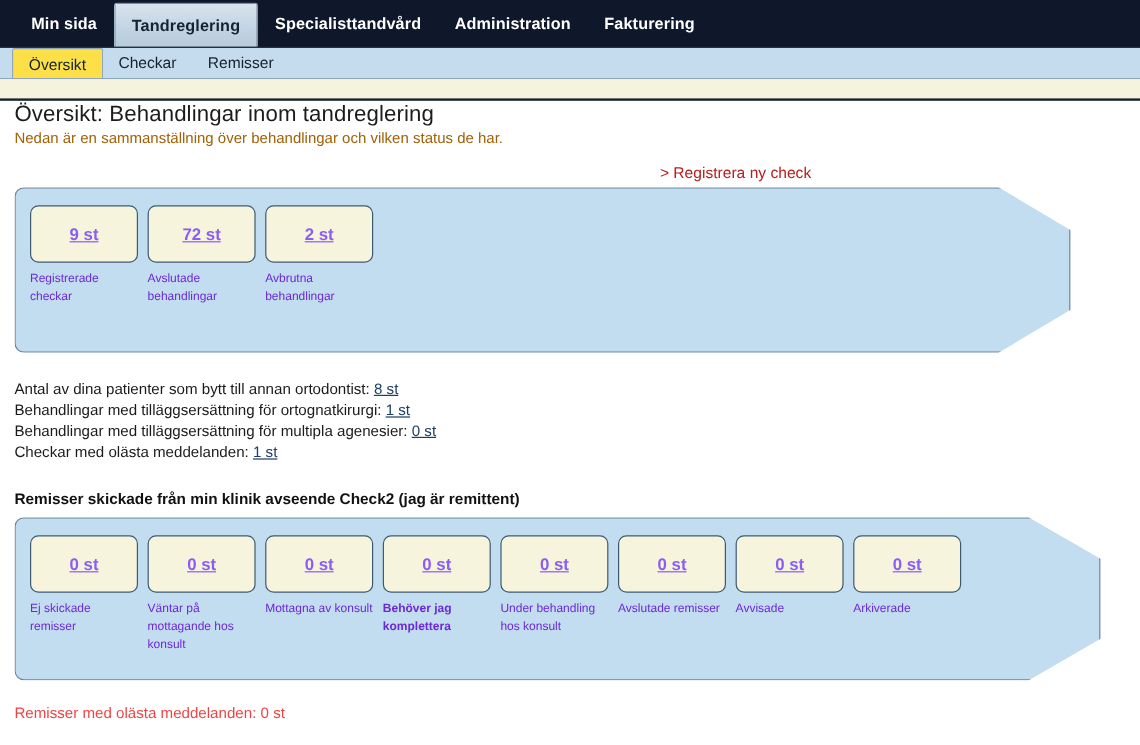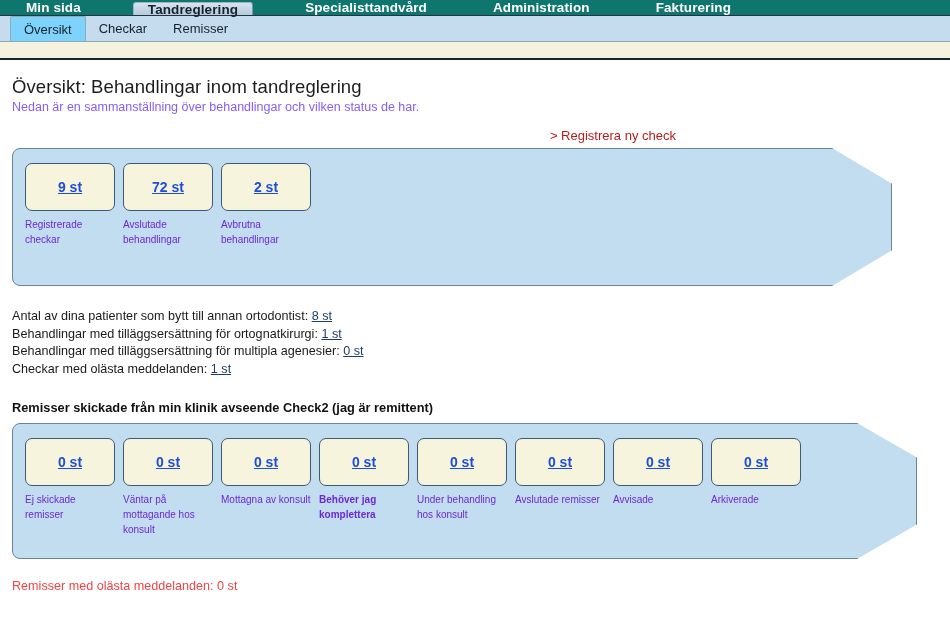--- a/index.html
+++ b/index.html
@@ -12,29 +12,28 @@
     background: #ffffff;
     font-family: "Liberation Sans", sans-serif;
     font-size: 13px;
     color: #1a1a1a;
     overflow: hidden;
     position: relative;
   }
 
   
   .topnav {
-    height: 16px;
-    background: #0f766e;
+    height: 40px;
+    background: #0f172a;
     display: flex;
     align-items: stretch;
     padding-left: 12px;
     box-sizing: border-box;
     position: relative;
     border-bottom: 1px solid #243340;
-    gap: 38px;
   }
   .topnav-item {
     display: flex;
     align-items: center;
     padding: 0 14px;
     color: #ffffff;
     font-weight: bold;
     font-size: 13.5px;
     letter-spacing: 0.1px;
     white-space: nowrap;
@@ -64,50 +63,50 @@
   .subnav-item {
     display: flex;
     align-items: center;
     padding: 0 13px;
     font-size: 13px;
     color: #15222c;
     white-space: nowrap;
     cursor: pointer;
   }
   .subnav-item.active {
-    background: #7dd3fc;
+    background: #fde047;
     border-left: 1px solid #8fa8ba;
     border-right: 1px solid #8fa8ba;
     border-top: 1px solid #8fa8ba;
     border-radius: 2px 2px 0 0;
     box-sizing: border-box;
   }
 
   
   .cream-strip {
     height: 16px;
     background: #f5f2dd;
     border-bottom: 2px solid #16242f;
   }
 
   
   .content {
-    padding: 16px 12px 0 12px;
+    padding: 0 12px 0 12px;
     box-sizing: border-box;
   }
   .page-title {
     font-size: 18.5px;
     font-weight: normal;
     color: #1c1c1c;
     margin: 0 0 2px 0;
     letter-spacing: 0.1px;
   }
   .page-subtitle {
     font-size: 12.5px;
-    color: #8b5cf6;
+    color: #a16207;
     margin: 0 0 14px 0;
   }
 
   .toplink-row {
     text-align: right;
     padding-right: 262px;
     margin-bottom: 4px;
     height: 16px;
   }
   .toplink {
@@ -153,21 +152,21 @@
     height: 48px;
     background: #f7f4dd;
     border: 1px solid #3d5a73;
     border-radius: 7px;
     display: flex;
     align-items: center;
     justify-content: center;
     box-sizing: border-box;
   }
   .count-link {
-    color: #1d4ed8;
+    color: #8b5cf6;
     font-size: 14px;
     font-weight: bold;
     text-decoration: underline;
     cursor: pointer;
   }
   .box-label {
     margin-top: 6px;
     font-size: 10px;
     color: #6d28d9;
     line-height: 15px;

